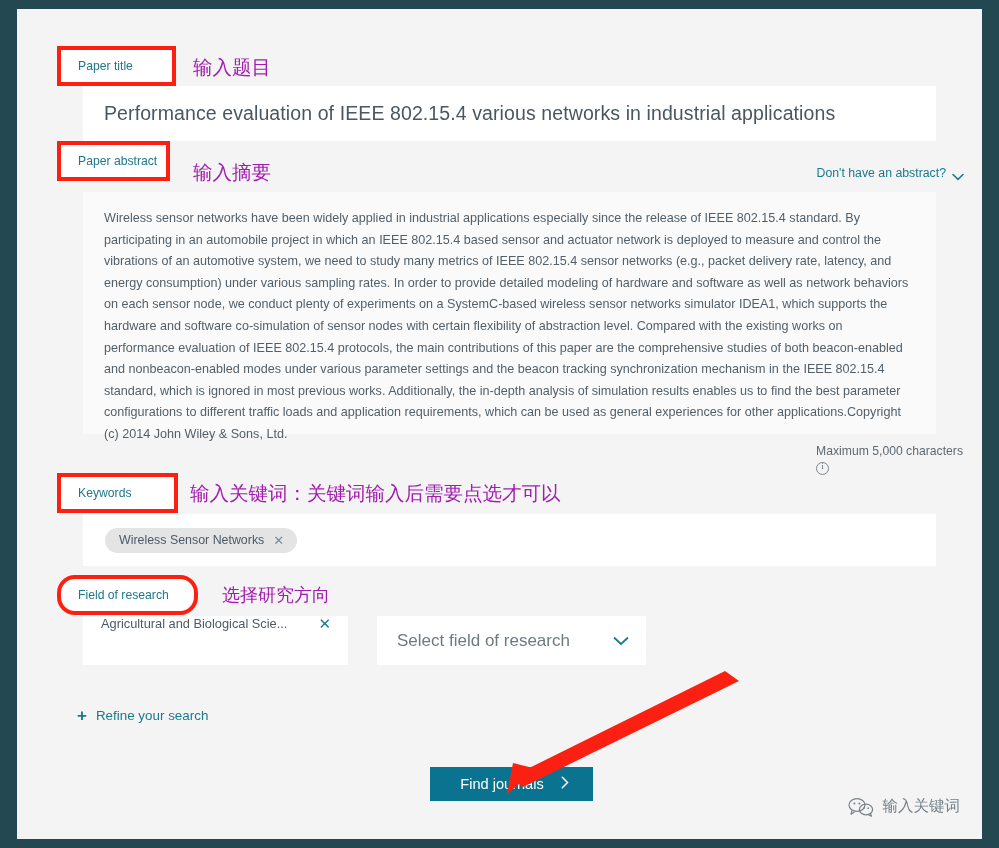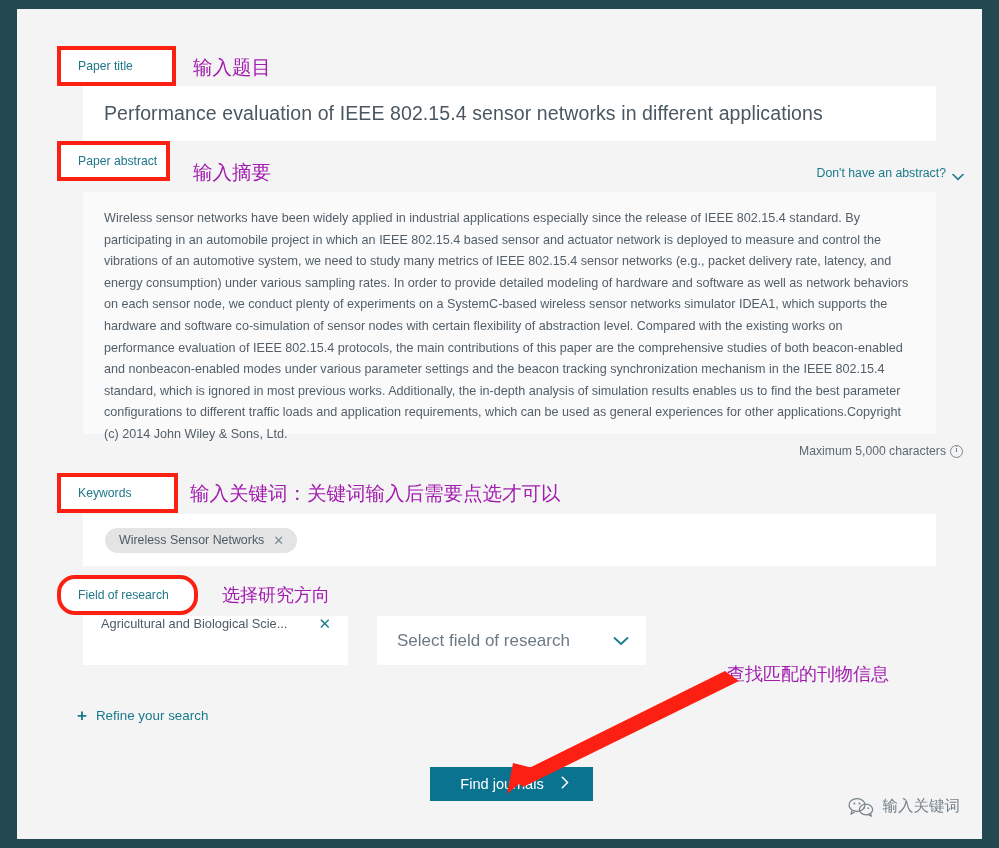--- a/index.html
+++ b/index.html
@@ -64,21 +64,21 @@
   }
   #dont-have-abstract .chev {
     display: inline-block;
     width: 11px; height: 7px;
   }
   #max-chars {
     position: absolute;
     right: 19px; top: 435px;
     font-size: 12.2px;
     color: #5c6a74;
-    display: flex; align-items: flex-end; gap: 4px;
+    display: flex; align-items: flex-start; gap: 4px; flex-direction: column;
   }
   .info-circle {
     display: inline-block;
     width: 13px; height: 13px;
     border: 1px solid #7b8790;
     border-radius: 50%;
     position: relative;
   }
   .info-circle::after {
     content: "i";
@@ -189,21 +189,21 @@
   }
   #watermark .wechat { width: 26px; height: 20px; }
 </style>
 </head>
 <body>
 
 <div id="page">
   <div id="canvas">
 
     <div class="field-box" id="title-field">
-      <span id="title-text">Performance evaluation of IEEE 802.15.4 sensor networks in different applications</span>
+      <span id="title-text">Performance evaluation of IEEE 802.15.4 various networks in industrial applications</span>
     </div>
 
     <div id="dont-have-abstract">
       <span>Don't have an abstract?</span>
       <span class="chev">
         <svg viewBox="0 0 12 8" width="12" height="8" aria-hidden="true">
           <path d="M1 1.5 L6 6.3 L11 1.5" fill="none" stroke="#1a7a8c" stroke-width="1.6" stroke-linecap="round"></path>
         </svg>
       </span>
     </div>
@@ -262,21 +262,20 @@
       <span>Keywords</span>
     </div>
     <div class="ann-box" id="ann-for">
       <span>Field of research</span>
     </div>
 
     <div class="ann-cn" id="cn-title">输入题目</div>
     <div class="ann-cn" id="cn-abstract">输入摘要</div>
     <div class="ann-cn" id="cn-keywords">输入关键词：关键词输入后需要点选才可以</div>
     <div class="ann-cn" id="cn-for">选择研究方向</div>
-    <div class="ann-cn" id="cn-find">查找匹配的刊物信息</div>
 
     <svg id="arrow-svg" viewBox="0 0 260 140" aria-hidden="true">
       <polygon points="228,12 242,22 26,128 14,118" fill="#fb2012"></polygon>
       <polygon points="10,135 40,110 16,104" fill="#fb2012"></polygon>
     </svg>
 
     <div id="watermark">
       <span class="wechat">
         <svg viewBox="0 0 26 20" width="26" height="20" aria-hidden="true">
           <ellipse cx="9" cy="8" rx="8" ry="6.4" fill="none" stroke="#5f6f77" stroke-width="1.2"></ellipse>

